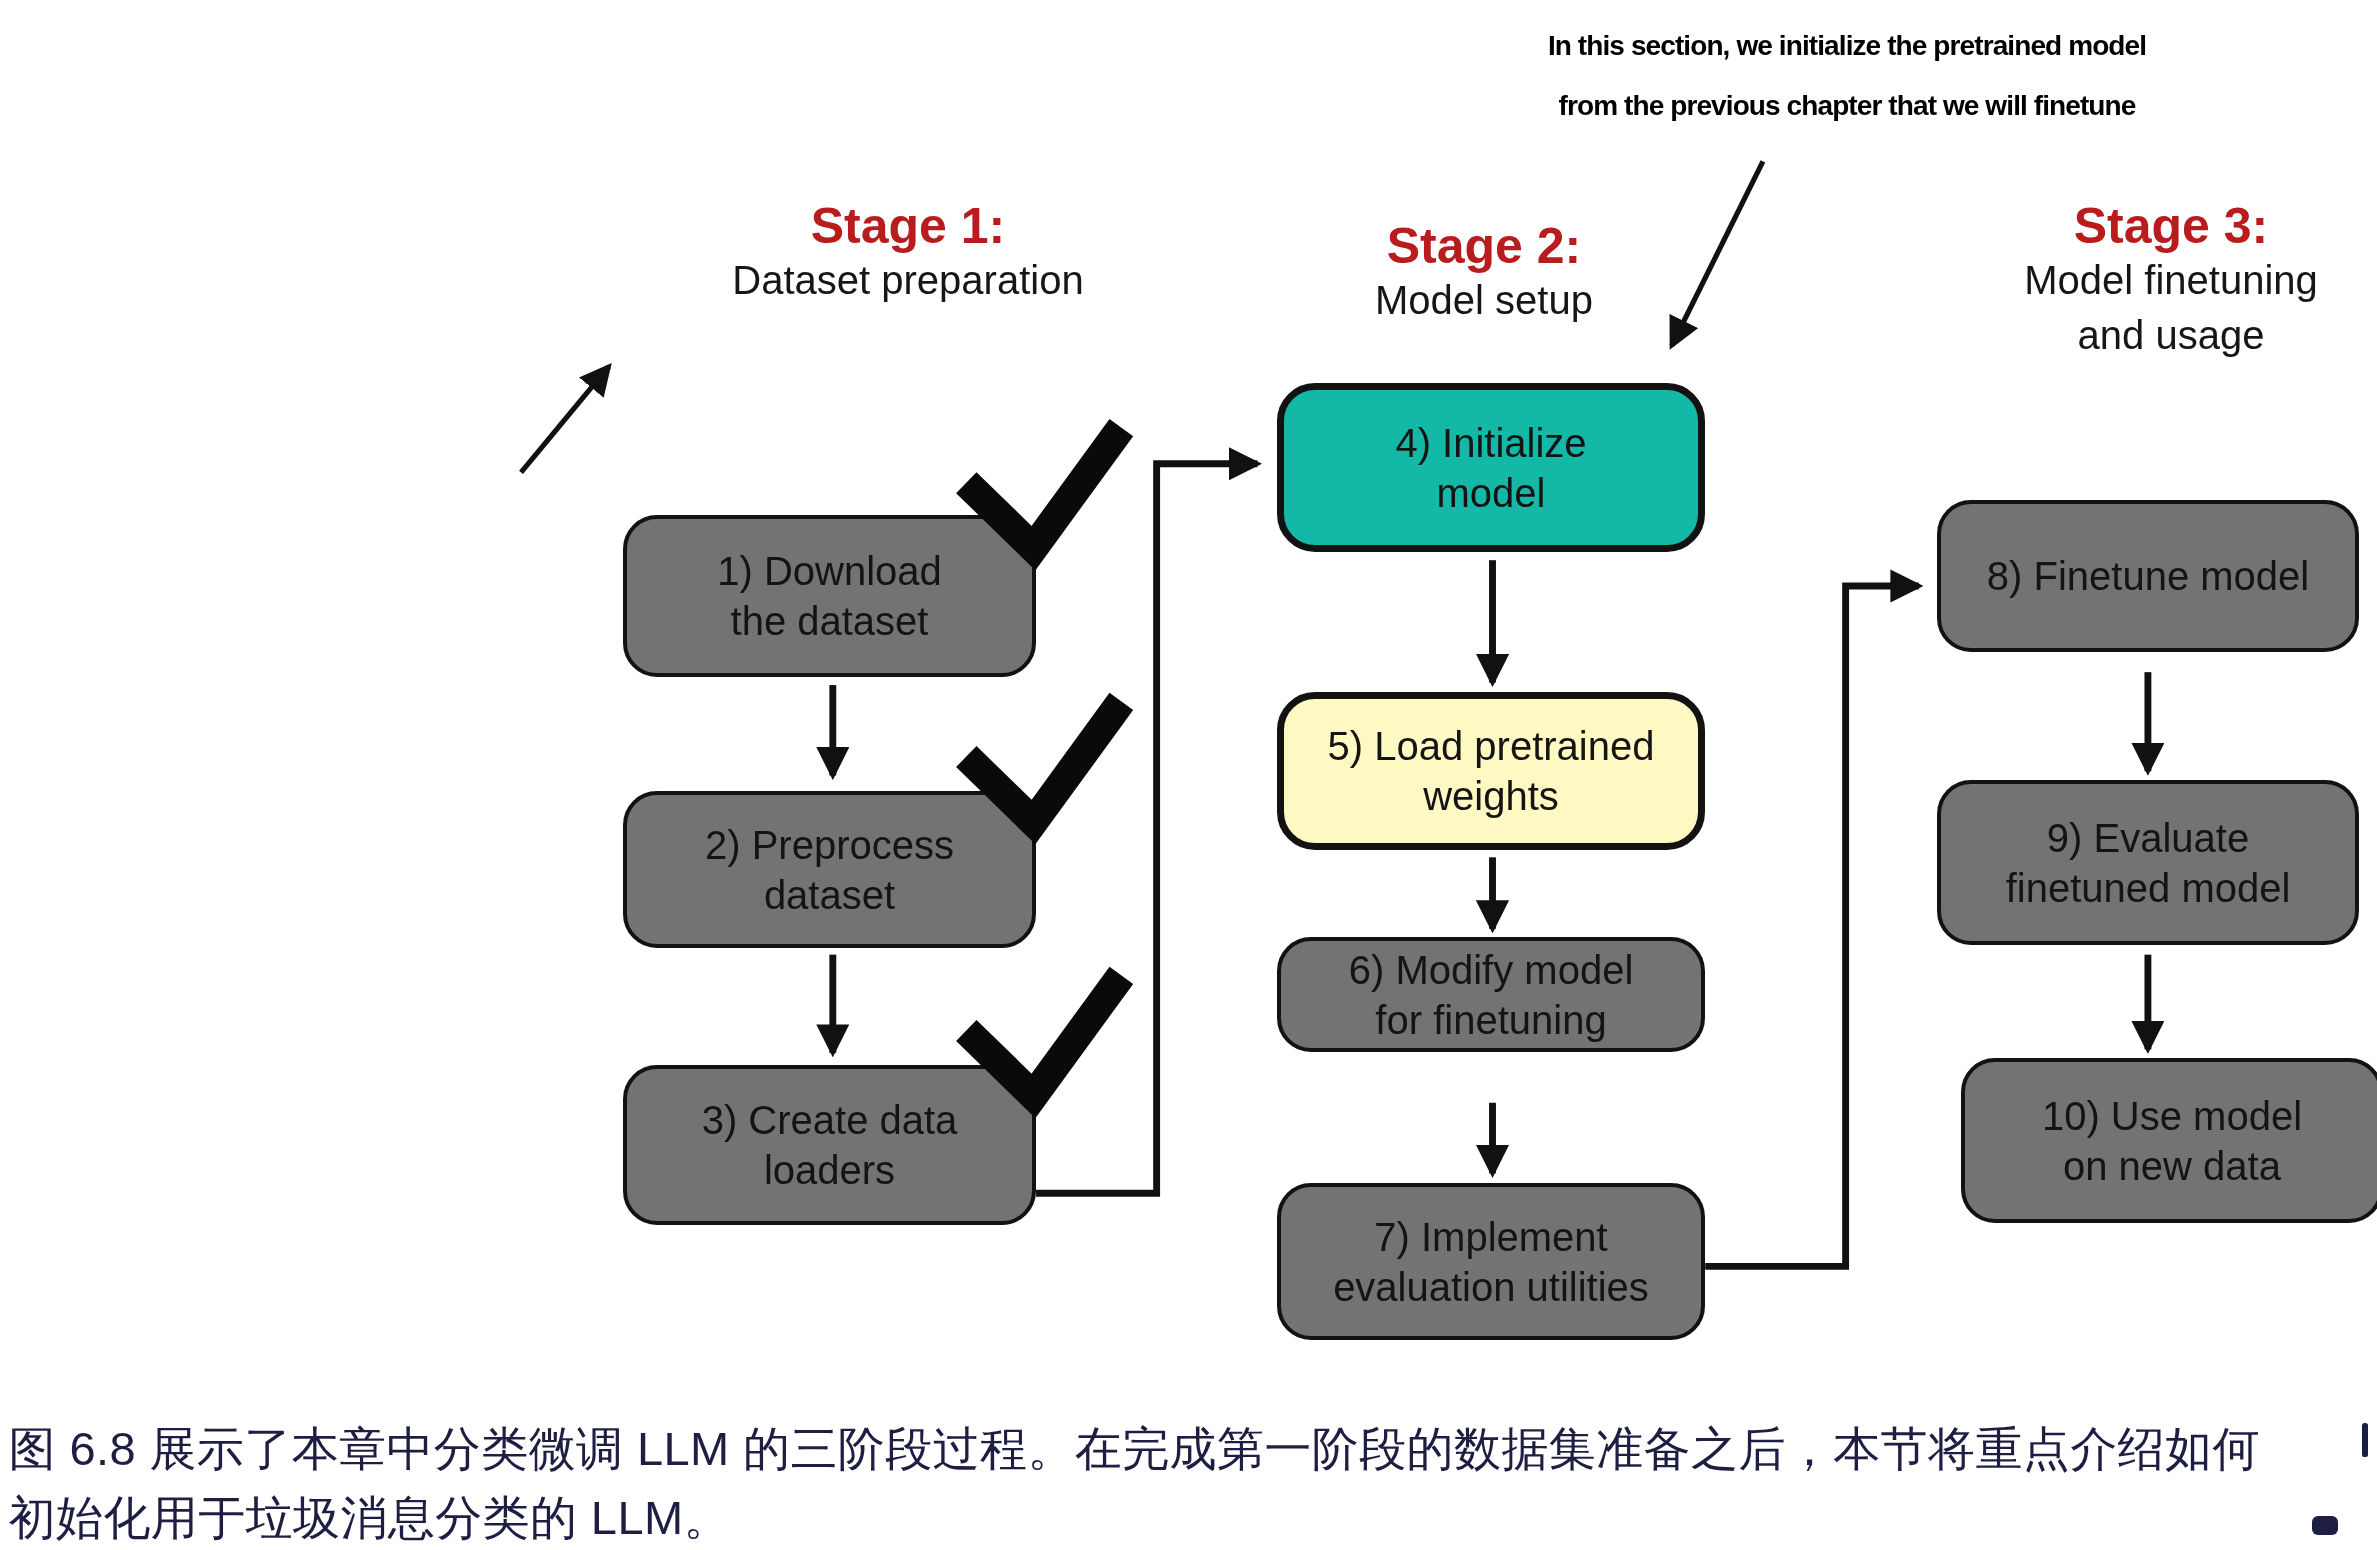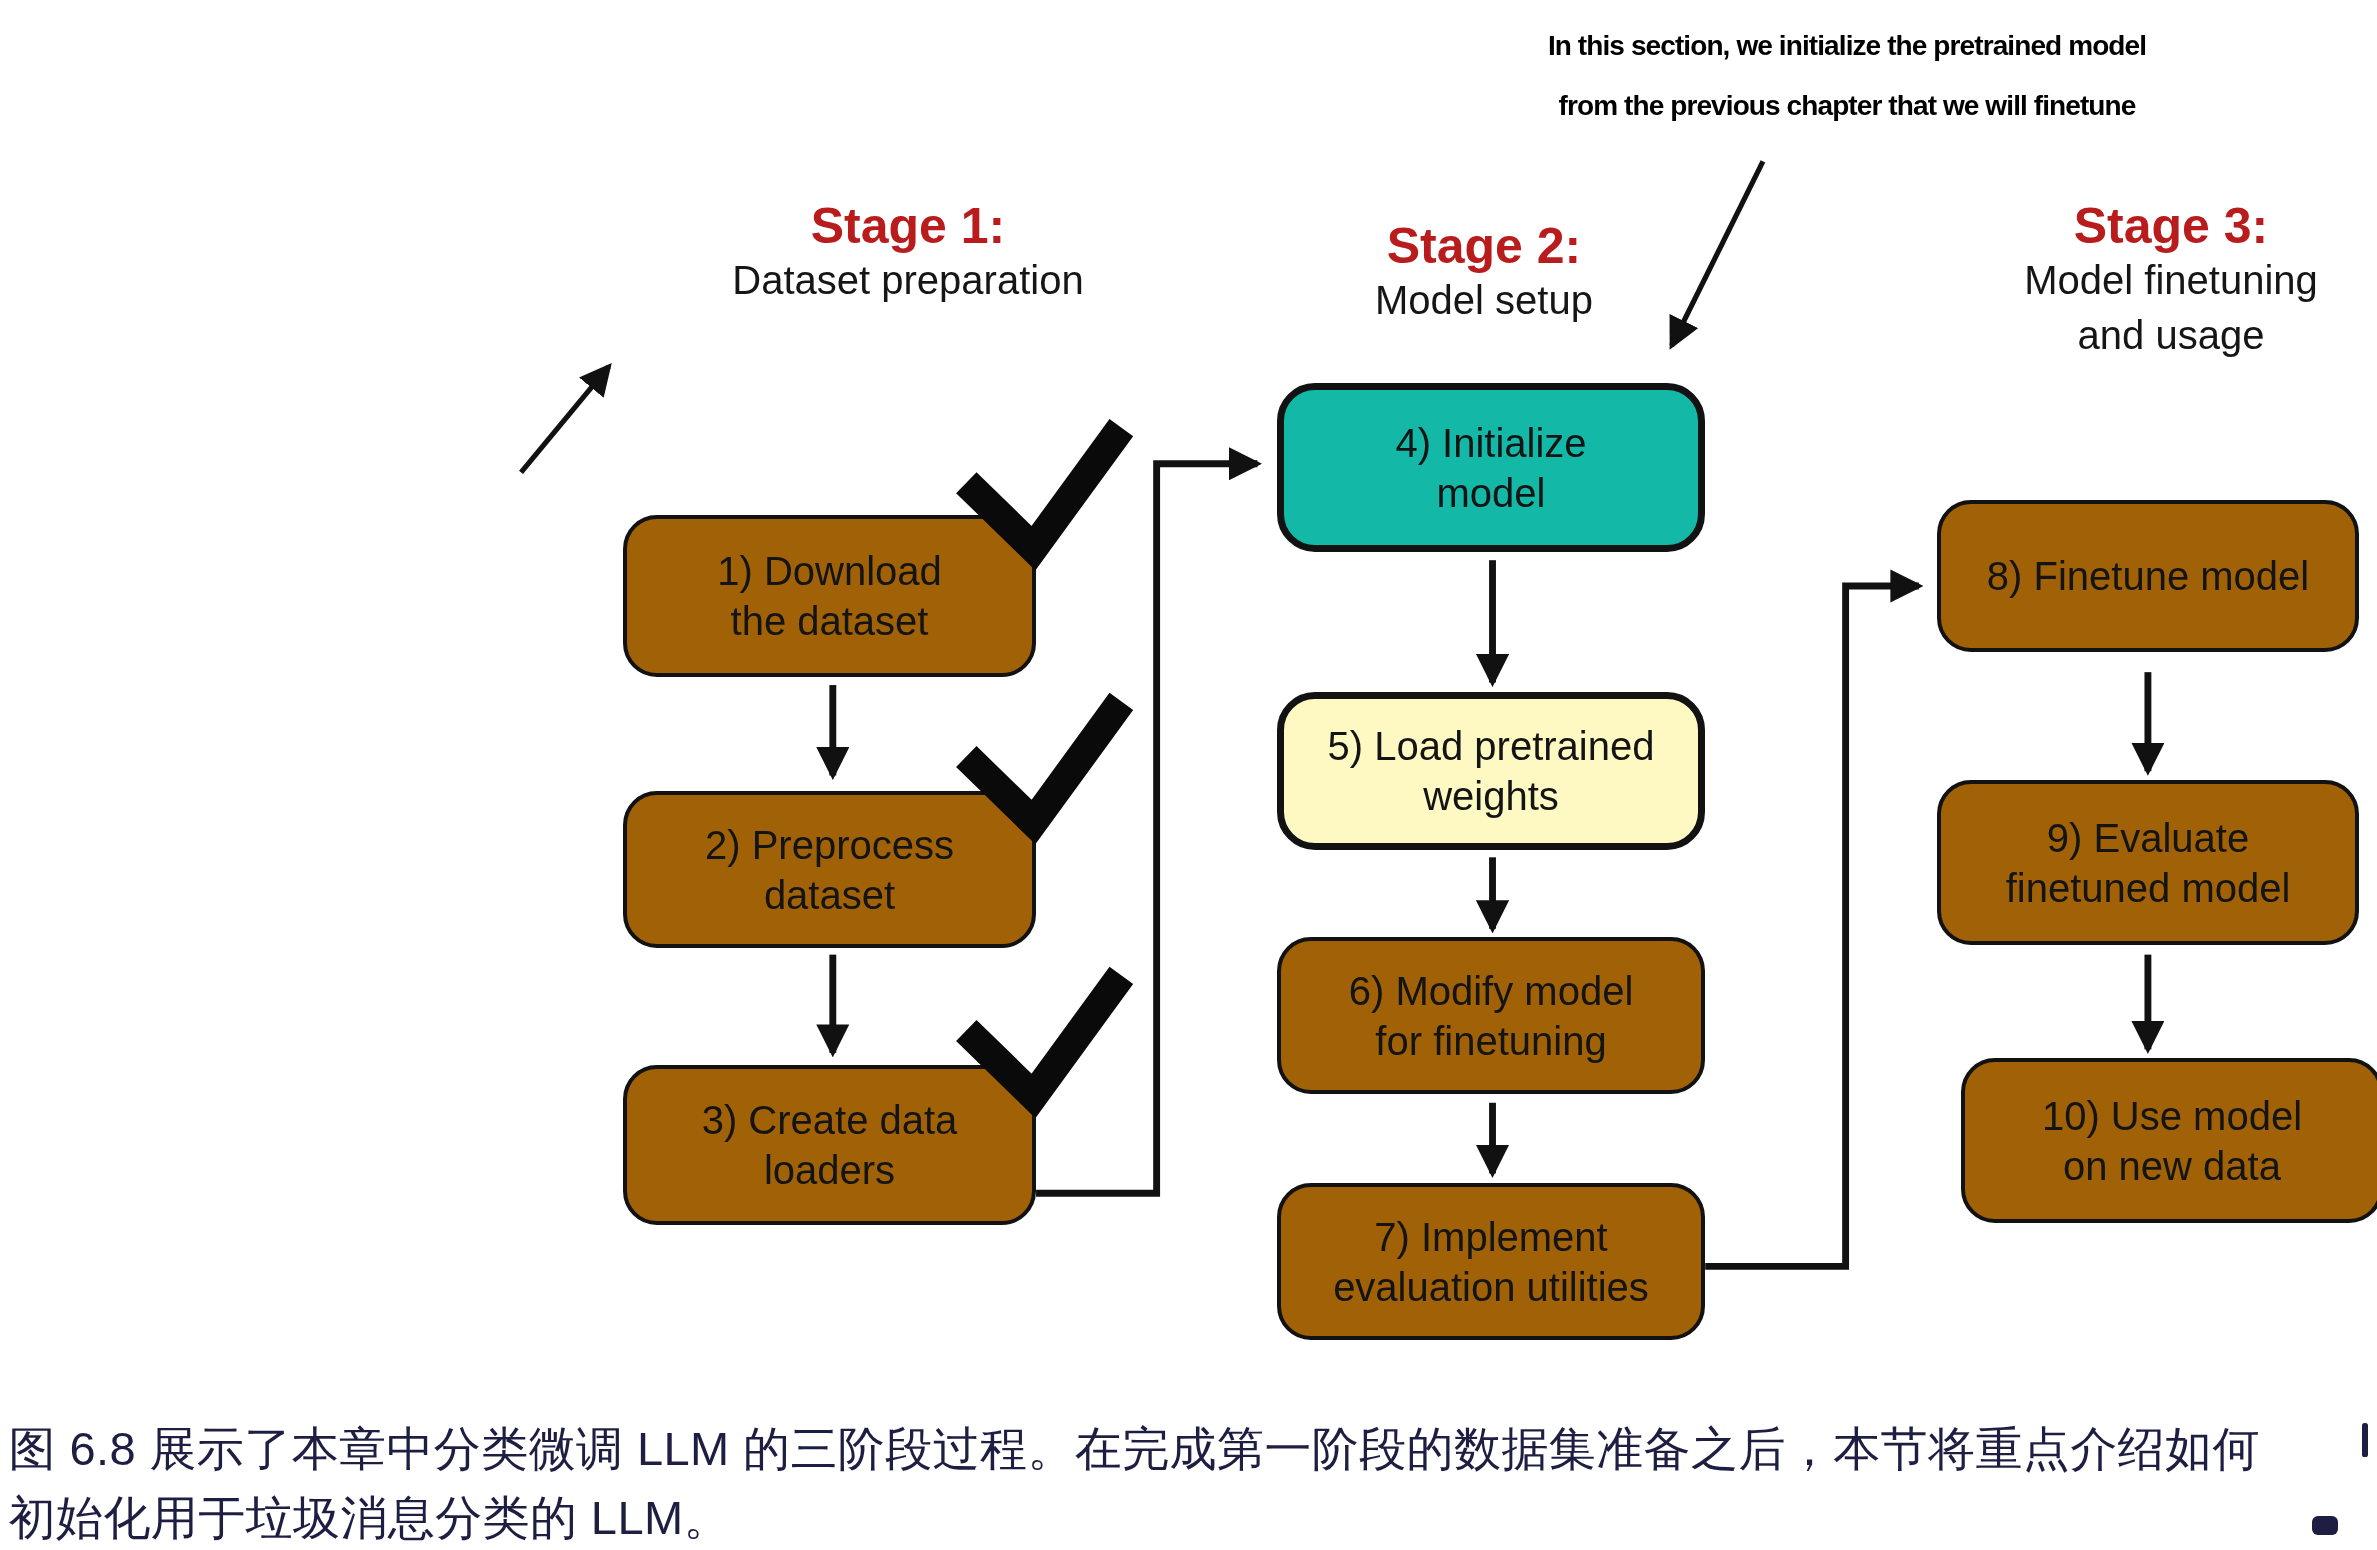--- a/index.html
+++ b/index.html
@@ -6,21 +6,21 @@
   .page{position:relative;width:2377px;height:1551px;background:#ffffff;overflow:hidden;
         font-family:"Liberation Sans","DejaVu Sans",sans-serif;color:#111;}
   svg.layer{position:absolute;left:0;top:0;width:2377px;height:1551px;pointer-events:none;}
   .annotation{position:absolute;font-weight:700;letter-spacing:-0.9px;color:#000;
               text-align:center;white-space:pre-line;}
   .annotation.top{left:1382px;top:15.5px;width:930px;font-size:28px;line-height:60px;}
   .annotation.left{left:129px;top:498px;width:482px;font-size:34px;line-height:65px;}
   .stage-header{position:absolute;width:534px;text-align:center;top:200px;}
   .stage-header .t{font-weight:700;font-size:50px;line-height:53px;color:#b91c1c;}
   .stage-header .s{font-weight:400;font-size:40px;line-height:55px;color:#161616;white-space:pre-line;}
-  .box{position:absolute;box-sizing:border-box;background:#a16207;border:4.3px solid #121212;
+  .box{position:absolute;box-sizing:border-box;background:#737373;border:4.3px solid #121212;
        border-radius:34px;display:flex;align-items:center;justify-content:center;
        text-align:center;font-size:40px;line-height:50px;color:#141414;white-space:pre-line;}
   .box.blue{border-width:7.8px;border-radius:38px;}
   .caption{position:absolute;left:8.6px;top:1414px;width:2364px;font-size:47px;line-height:69px;
            white-space:pre-line;letter-spacing:0.4px;}
   .artifact{position:absolute;}
 </style>
 </head>
 <body>
 
@@ -75,21 +75,21 @@
 the dataset</div>
   <div class="box" style="left:623px;top:791px;width:413px;height:157px;">2) Preprocess
 dataset</div>
   <div class="box" style="left:623px;top:1065px;width:413px;height:160px;">3) Create data
 loaders</div>
 
   <div class="box blue" style="left: 1277px; top: 383px; width: 428px; height: 169px; background: #14b8a6;">4) Initialize
 model</div>
   <div class="box blue" style="left: 1277px; top: 692px; width: 428px; height: 158px; background: #fef9c3;">5) Load pretrained
 weights</div>
-  <div class="box" style="left:1277px;top:937px;width:428px;height:157px;">6) Modify model
+  <div class="box" style="left:1277px;top:937px;width:428px;height:115px;">6) Modify model
 for finetuning</div>
   <div class="box" style="left:1277px;top:1183px;width:428px;height:157px;">7) Implement
 evaluation utilities</div>
 
   <div class="box" style="left:1937px;top:500px;width:422px;height:152px;">8) Finetune model</div>
   <div class="box" style="left:1937px;top:780px;width:422px;height:165px;">9) Evaluate
 finetuned model</div>
   <div class="box" style="left:1937px;top:1058px;width:422px;height:165px;margin-left:24px;">10) Use model
 on new data</div>
 

